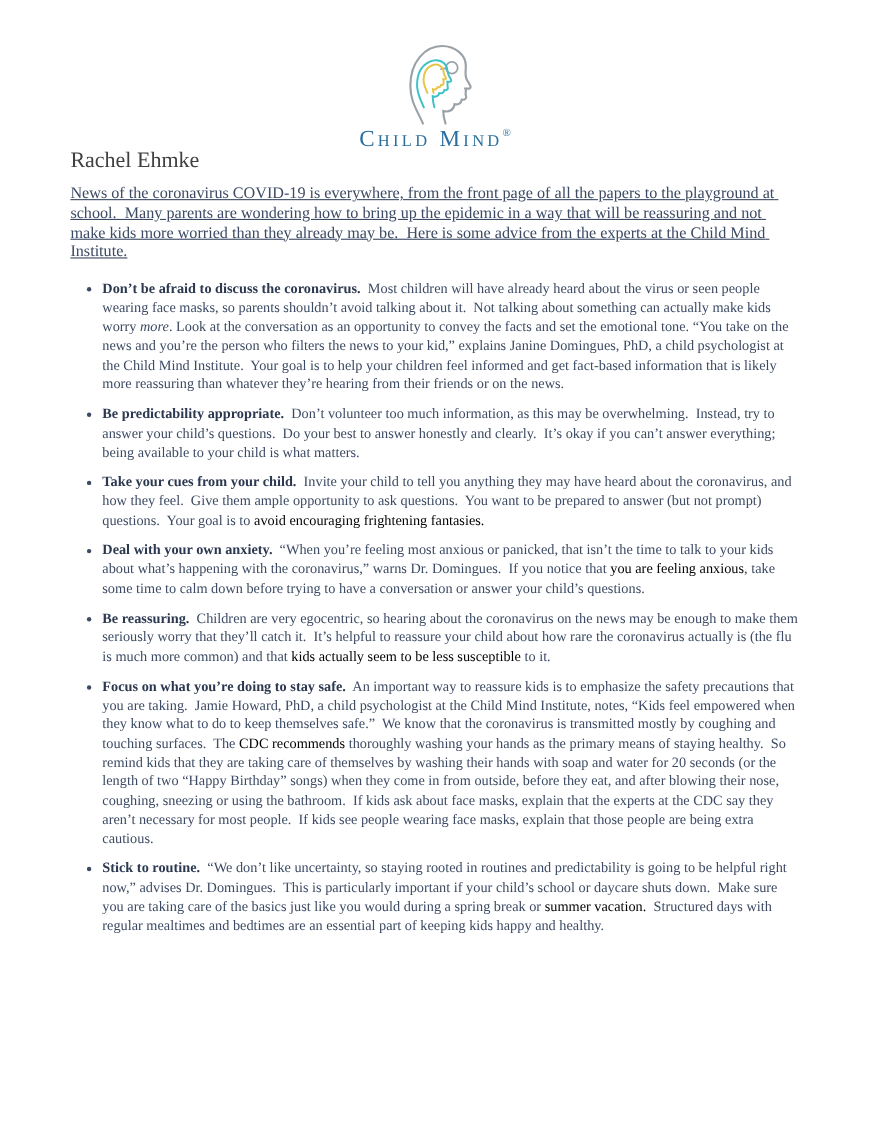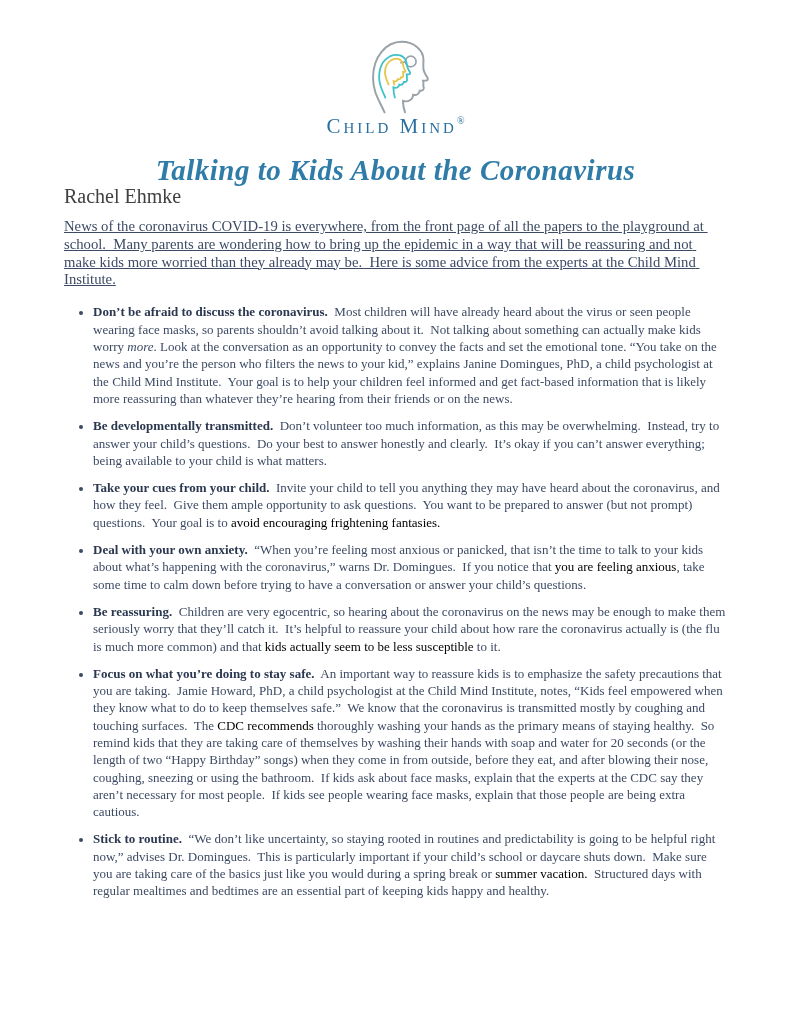--- a/index.html
+++ b/index.html
@@ -110,31 +110,30 @@
                C61.8,48.1 61.3,48.8 60.2,48.8 L58.6,48.8
                C59.1,50.4 58.4,51.5 58.8,52.6 C59.4,54.3 58.1,55.6 56.1,55.2
                C55.8,57.1 54.1,58.1 52.1,57.6 C51.7,59.8 49.4,60.9 47,59.9
                C47,61.3 47.3,62.7 47.8,64" stroke="#e5c64b" stroke-width="2.2" stroke-linecap="round"></path>
     </svg>
     <div class="logo-wordmark">
       <span class="logo-line1"><span>Child Mind</span><span class="logo-reg">®</span></span>
     </div>
   </div>
 
-  <div class="doc-title">Talking to Kids About the Coronavirus</div>
 
   <div class="byline">Rachel Ehmke</div>
 
   <p class="intro">News of the coronavirus COVID-19 is everywhere, from the front page of all the papers to the playground at school.  Many parents are wondering how to bring up the epidemic in a way that will be reassuring and not make kids more worried than they already may be.  Here is some advice from the experts at the Child Mind Institute.</p>
 
   <ul class="bullet-list">
 
     <li><span class="lead">Don’t be afraid to discuss the coronavirus.</span><span class="seg">  Most children will have already heard about the virus or seen people wearing face masks, so parents shouldn’t avoid talking about it.  Not talking about something can actually make kids worry </span><span class="seg italic">more</span><span class="seg">. Look at the conversation as an opportunity to convey the facts and set the emotional tone. “You take on the news and you’re the person who filters the news to your kid,” explains Janine Domingues, PhD, a child psychologist at the Child Mind Institute.  Your goal is to help your children feel informed and get fact-based information that is likely more reassuring than whatever they’re hearing from their friends or on the news.</span></li>
 
-    <li><span class="lead">Be developmentally transmitted.</span><span class="seg">  Don’t volunteer too much information, as this may be overwhelming.  Instead, try to answer your child’s questions.  Do your best to answer honestly and clearly.  It’s okay if you can’t answer everything; being available to your child is what matters.</span></li>
+    <li><span class="lead">Be predictability appropriate.</span><span class="seg">  Don’t volunteer too much information, as this may be overwhelming.  Instead, try to answer your child’s questions.  Do your best to answer honestly and clearly.  It’s okay if you can’t answer everything; being available to your child is what matters.</span></li>
 
     <li><span class="lead">Take your cues from your child.</span><span class="seg">  Invite your child to tell you anything they may have heard about the coronavirus, and how they feel.  Give them ample opportunity to ask questions.  You want to be prepared to answer (but not prompt) questions.  Your goal is to </span><a class="inline-link">avoid encouraging frightening fantasies.</a></li>
 
     <li><span class="lead">Deal with your own anxiety.</span><span class="seg">  “When you’re feeling most anxious or panicked, that isn’t the time to talk to your kids about what’s happening with the coronavirus,” warns Dr. Domingues.  If you notice that </span><a class="inline-link">you are feeling anxious</a><span class="seg">, take some time to calm down before trying to have a conversation or answer your child’s questions.</span></li>
 
     <li><span class="lead">Be reassuring.</span><span class="seg">  Children are very egocentric, so hearing about the coronavirus on the news may be enough to make them seriously worry that they’ll catch it.  It’s helpful to reassure your child about how rare the coronavirus actually is (the flu is much more common) and that </span><a class="inline-link">kids actually seem to be less susceptible</a><span class="seg"> to it.</span></li>
 
     <li><span class="lead">Focus on what you’re doing to stay safe.</span><span class="seg">  An important way to reassure kids is to emphasize the safety precautions that you are taking.  Jamie Howard, PhD, a child psychologist at the Child Mind Institute, notes, “Kids feel empowered when they know what to do to keep themselves safe.”  We know that the coronavirus is transmitted mostly by coughing and touching surfaces.  The </span><a class="inline-link">CDC recommends</a><span class="seg"> thoroughly washing your hands as the primary means of staying healthy.  So remind kids that they are taking care of themselves by washing their hands with soap and water for 20 seconds (or the length of two “Happy Birthday” songs) when they come in from outside, before they eat, and after blowing their nose, coughing, sneezing or using the bathroom.  If kids ask about face masks, explain that the experts at the CDC say they aren’t necessary for most people.  If kids see people wearing face masks, explain that those people are being extra cautious.</span></li>
 
     <li><span class="lead">Stick to routine.</span><span class="seg">  “We don’t like uncertainty, so staying rooted in routines and predictability is going to be helpful right now,” advises Dr. Domingues.  This is particularly important if your child’s school or daycare shuts down.  Make sure you are taking care of the basics just like you would during a spring break or </span><a class="inline-link">summer vacation.</a><span class="seg">  Structured days with regular mealtimes and bedtimes are an essential part of keeping kids happy and healthy.</span></li>

